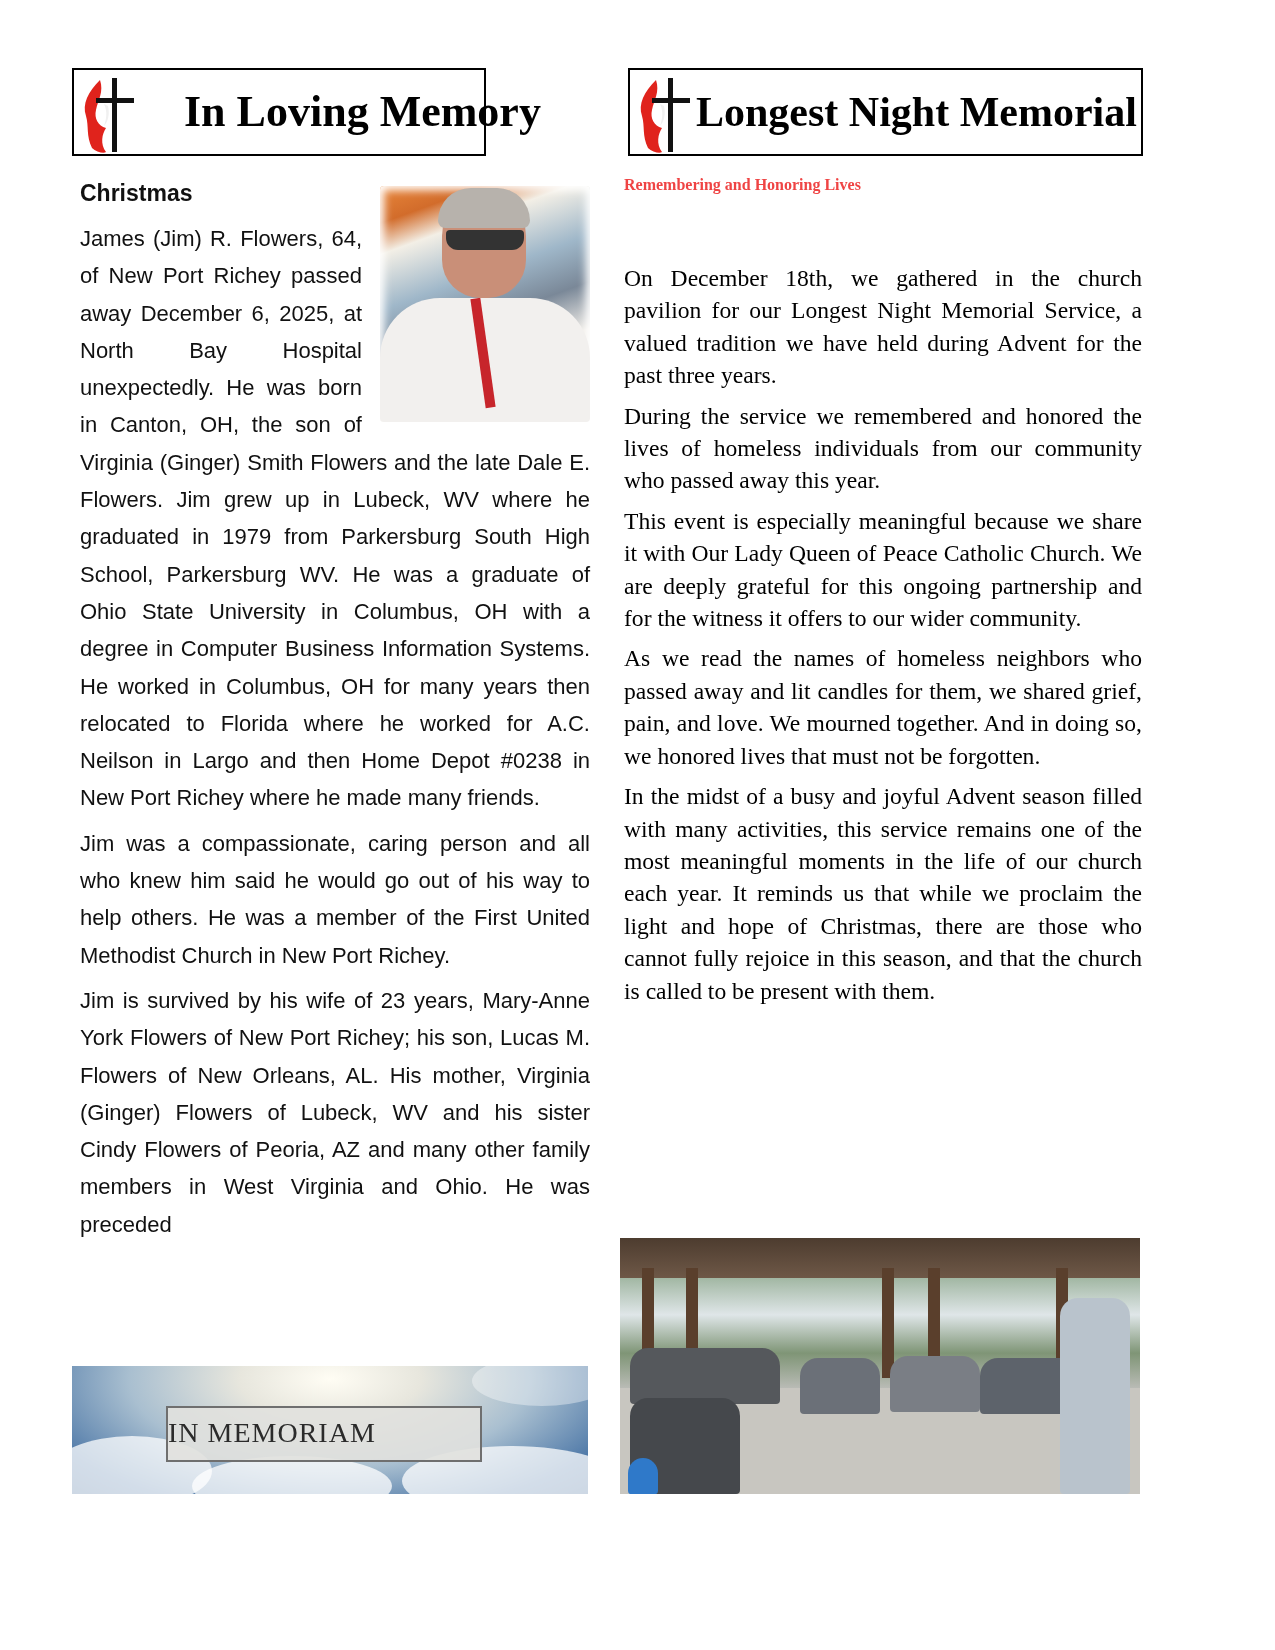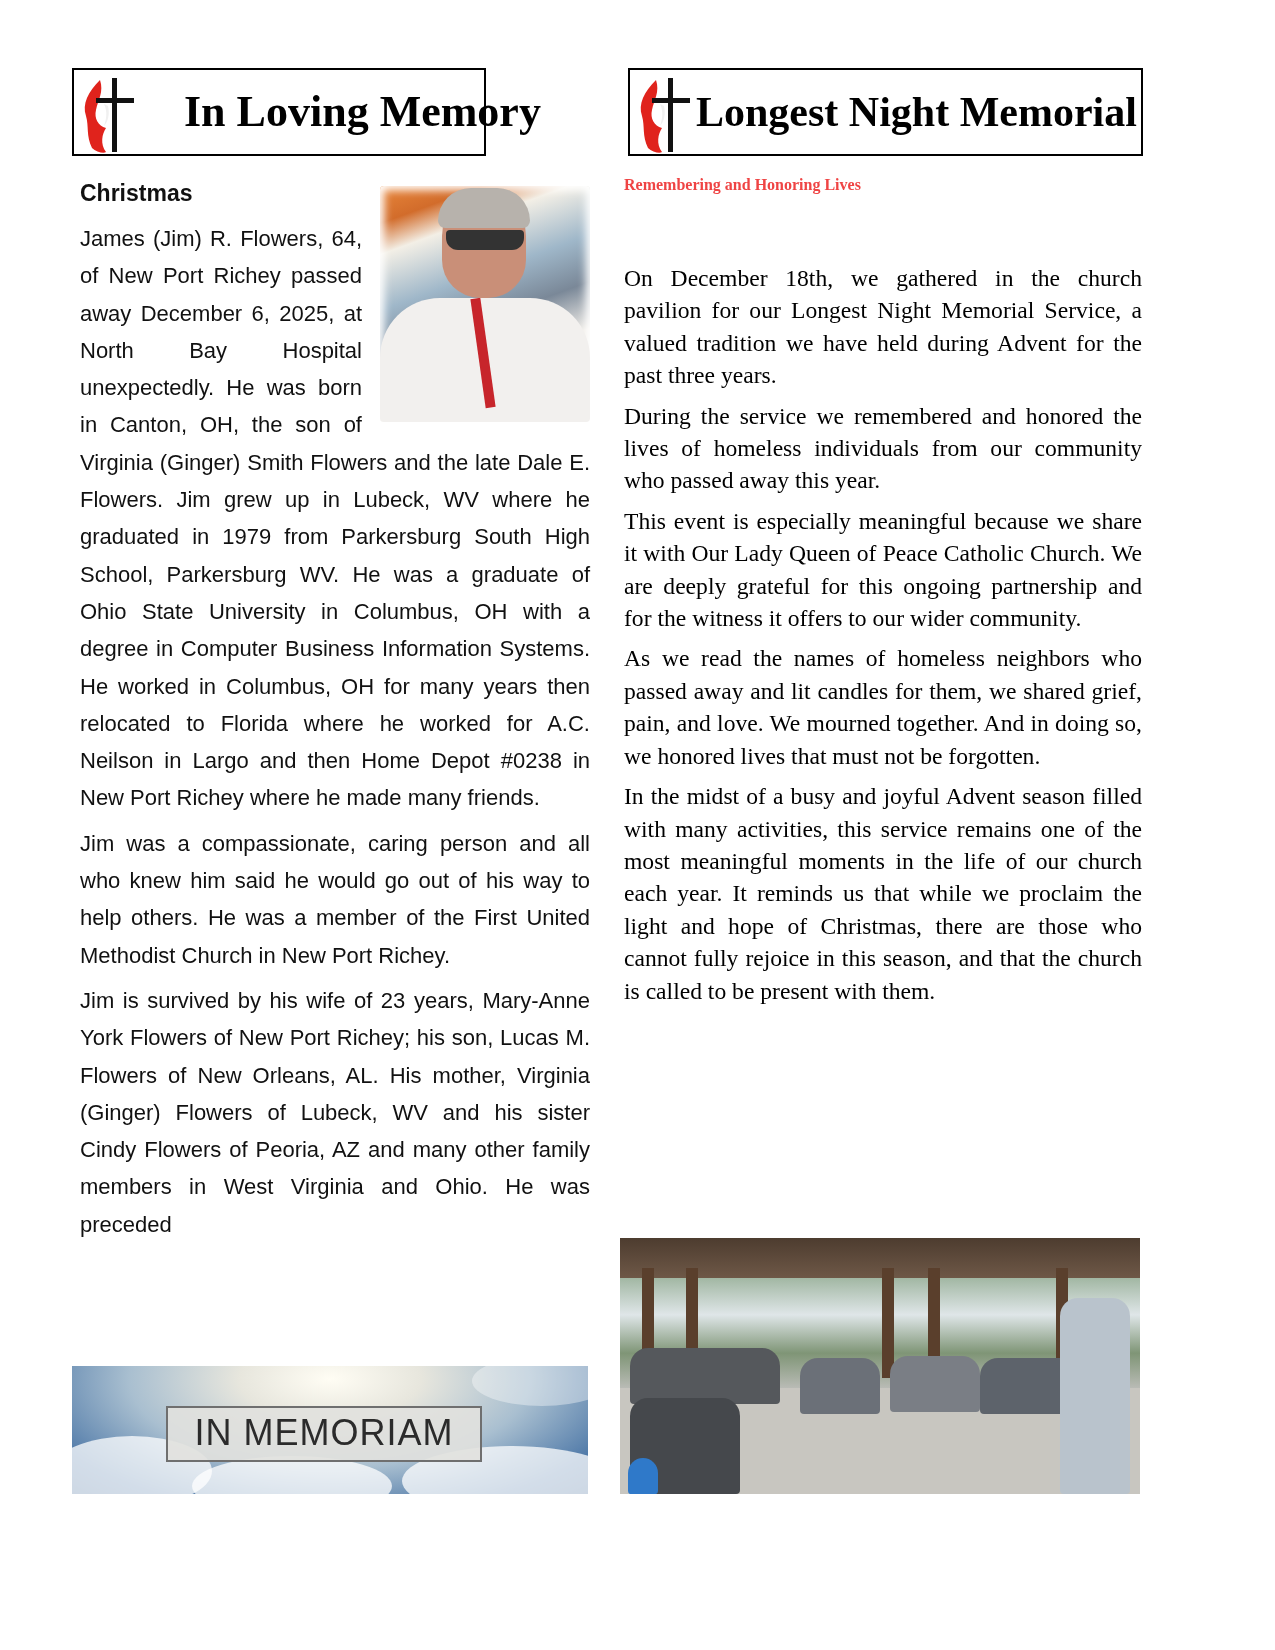--- a/index.html
+++ b/index.html
@@ -28,21 +28,21 @@
 
   .body-sans{font-family:"Liberation Sans",sans-serif;font-size:22px;line-height:37.3px;color:#111;text-align:justify;margin:0;}
   .obit-text{position:absolute;left:8px;top:220px;width:510px;}
   .obit-text p{margin:0 0 8px 0;}
   .float-spacer{float:right;width:228px;height:222px;}
 
   .memoriam-banner{position:absolute;left:0;top:1366px;width:516px;height:128px;overflow:hidden;
     background:radial-gradient(ellipse at 50% 10%,#fffdf4 0%,#e7e6dd 25%,#a9bfd0 55%,#4f79a8 85%,#3a6494 100%);}
   .memoriam-banner .cloud{position:absolute;border-radius:50%;background:rgba(255,255,255,0.75);}
   .memoriam-plate{position:absolute;left:94px;top:40px;width:316px;height:56px;border:2px solid #6f6f6f;background:rgba(225,225,222,0.9);box-sizing:border-box;
-    font-family:Liberation Sans, sans-serif;font-size:36px;line-height:50px;text-align:center;color:#2b2b2b;letter-spacing:1px;}
+    font-family:Liberation Serif, serif;font-size:28px;line-height:50px;text-align:left;color:#2b2b2b;letter-spacing:1px;}
 
   .sub-heading{position:absolute;left:8px;top:176px;font-family:Liberation Serif, serif;font-weight:bold;font-size:16px;color:#ef4444;}
   .body-serif{font-family:"Liberation Serif",serif;font-size:23.6px;line-height:32.4px;color:#000;text-align:justify;margin:0 0 8px 0;}
   .article{position:absolute;left:8px;top:214px;width:518px;margin-top:48px;}
 
   .event-photo{position:absolute;left:4px;top:1238px;width:520px;height:256px;overflow:hidden;
     background:linear-gradient(180deg,#5b4a3c 0%,#6d5746 14%,#9fb5a0 15%,#dfe6e8 30%,#7f9576 45%,#bfbfbc 60%,#c9c8c3 100%);}
   .event-photo .roof{position:absolute;left:0;top:0;width:520px;height:40px;background:linear-gradient(180deg,#4d3c2f,#6e5847);}
   .event-photo .post{position:absolute;top:30px;width:12px;height:110px;background:#5a3f2c;}
   .event-photo .floor{position:absolute;left:0;top:150px;width:520px;height:106px;background:#c8c6c0;}

